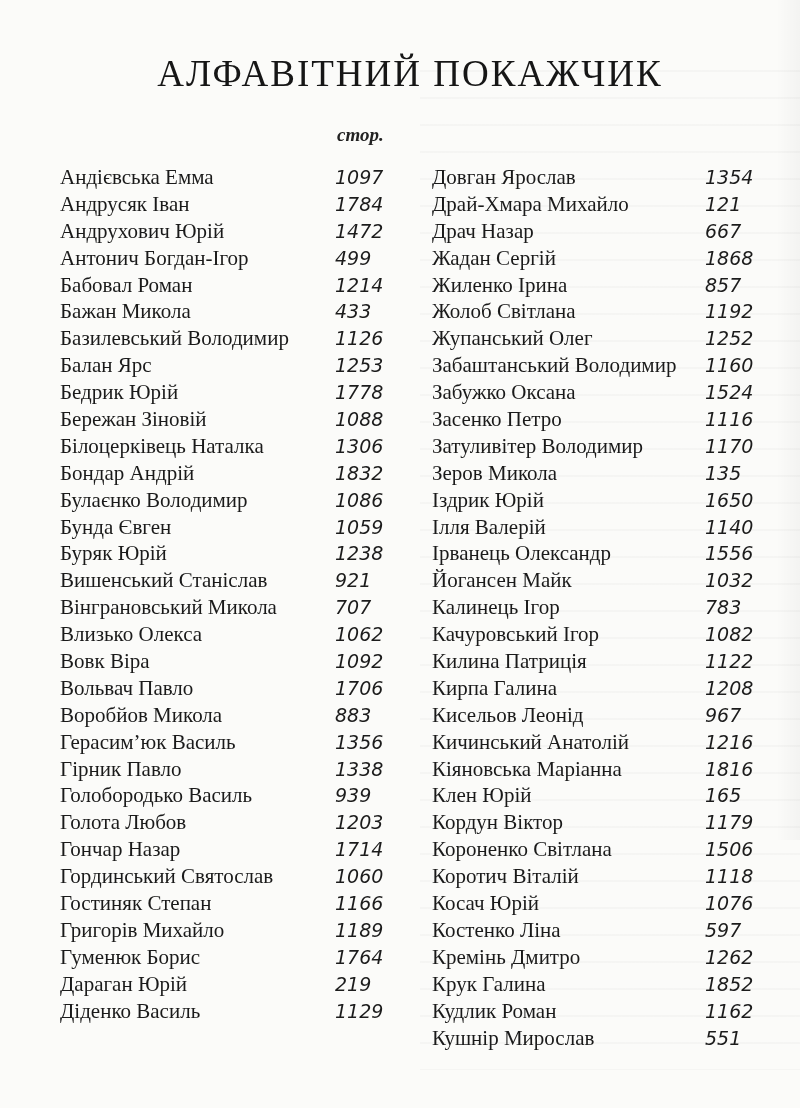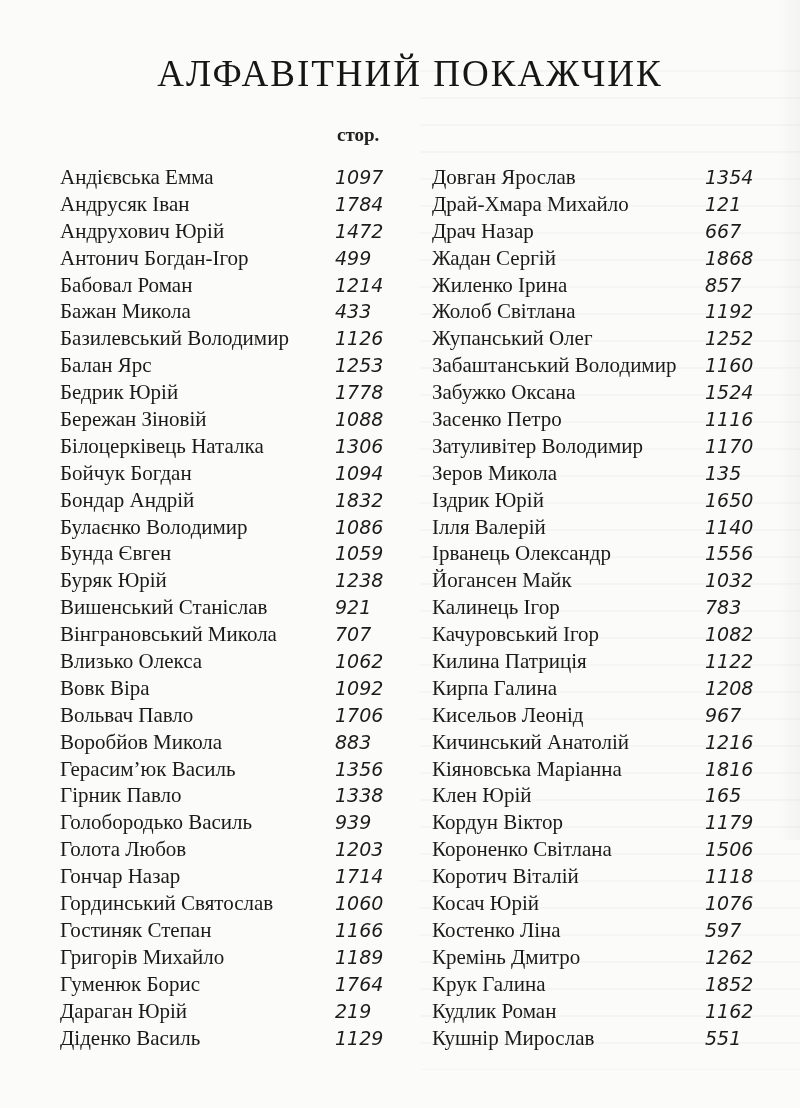--- a/index.html
+++ b/index.html
@@ -23,21 +23,21 @@
     pointer-events: none;
   }
   .title {
     position: absolute; left: 0; width: 820px; top: 52px;
     text-align: center;
     font-size: 37px; letter-spacing: 2px; font-weight: normal;
     color: #161616;
   }
   .stor {
     position: absolute; left: 337px; top: 124px;
-    font-size: 19px; font-weight: bold; color: #222;
+    font-size: 19px; font-style: italic; font-weight: bold; color: #222;
   }
   .col {
     position: absolute; top: 164px; text-align: center;
   }
   .col.left { left: 60px; width: 340px; }
   .col.right { left: 432px; width: 340px; }
   .row {
     position: relative; height: 26.9px; line-height: 26.9px;
     font-size: 21px; white-space: nowrap;
   }
@@ -98,24 +98,20 @@
   </div>
       <div class="row">
     <span class="name">Бережан Зіновій</span>
     <span class="pg">1088</span>
   </div>
       <div class="row">
     <span class="name">Білоцерківець Наталка</span>
     <span class="pg">1306</span>
   </div>
       <div class="row">
-    <span class="name">Бойчук Богдан</span>
-    <span class="pg">1094</span>
-  </div>
-      <div class="row">
     <span class="name">Бондар Андрій</span>
     <span class="pg">1832</span>
   </div>
       <div class="row">
     <span class="name">Булаєнко Володимир</span>
     <span class="pg">1086</span>
   </div>
       <div class="row">
     <span class="name">Бунда Євген</span>
     <span class="pg">1059</span>

